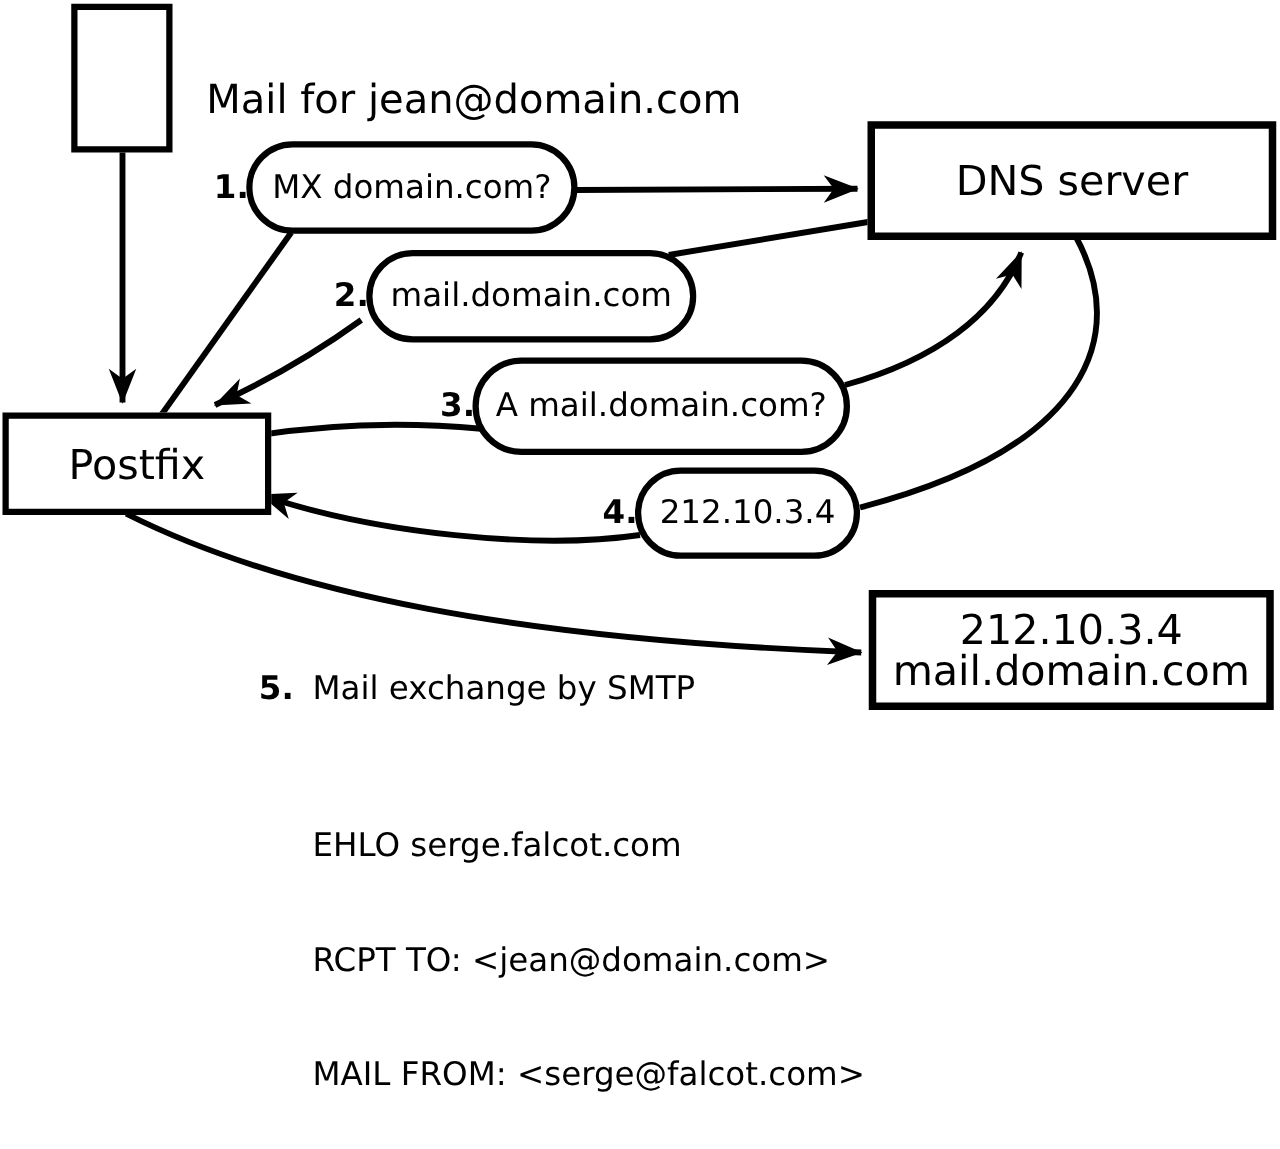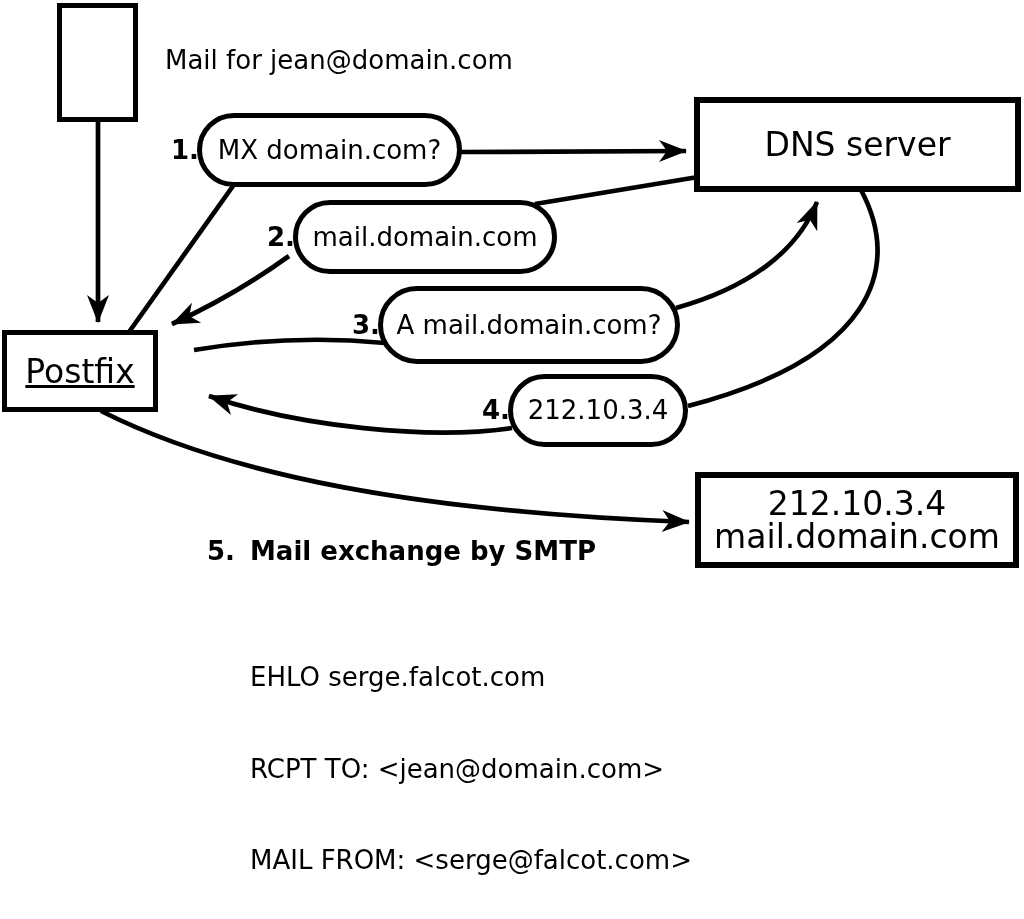--- a/index.html
+++ b/index.html
@@ -11,21 +11,21 @@
   .box{
     position:absolute;background:#fff;border:5px solid #000;box-sizing:border-box;
     display:flex;align-items:center;justify-content:center;text-align:center;
     font-size:33px;line-height:33px;
   }
   .thick{border-width:6px;}
   .pill{border-radius:40px;font-size:26px;}
   .num{
     position:absolute;font-weight:bold;font-size:26px;line-height:26px;text-align:right;
   }
-  .floating-label{position:absolute;font-size:26px;line-height:30px;white-space:nowrap;}
+  .floating-label{position:absolute;font-size:32px;line-height:30px;white-space:nowrap;margin-top:19px;}
   .step5-label{position:absolute;font-size:26px;line-height:30px;white-space:nowrap;}
   #smtp-block{position:absolute;left:250px;top:602px;font-size:26px;white-space:pre;}
   .smtp-line{height:31.5px;line-height:31.5px;white-space:pre;}
 </style>
 </head>
 <body>
 
 <div id="canvas">
 
   <svg id="wires" viewBox="0 0 1024 919">
@@ -45,21 +45,21 @@
       <path d="M 861 190 C 903 268 872 358 688 406"></path>
       <path d="M 512 428 C 430 440 300 427 209 396" marker-end="url(#ah)"></path>
       <path d="M 101 411 C 230 476 420 512 689 522" marker-end="url(#ah)"></path>
     </g>
   </svg>
 
   <div class="box" style="left:57px;top:3px;width:81px;height:119px;"></div>
 
   <div class="floating-label" style="left:165px;top:45px;">Mail for jean@domain.com</div>
 
-  <div class="box" style="left:2px;top:330px;width:156px;height:82px;text-decoration:underline;">
+  <div class="box" style="left:2px;top:330px;width:215px;height:82px;">
     <span>Postfix</span>
   </div>
 
   <div class="box thick" style="left:694px;top:97px;width:327px;height:95px;">
     <span>DNS server</span>
   </div>
 
   <div class="box thick" style="left:695px;top:472px;width:324px;height:96px;">
     <span>
       <span style="display:block">212.10.3.4</span>
@@ -81,21 +81,21 @@
     <span>A mail.domain.com?</span>
   </div>
   <div class="num" style="left:300px;top:312px;width:80px;">3.</div>
 
   <div class="box pill" style="left:508px;top:374px;width:180px;height:73px;">
     <span>212.10.3.4</span>
   </div>
   <div class="num" style="left:430px;top:397px;width:80px;">4.</div>
 
   <div class="num" style="left:155px;top:538px;width:80px;">5.</div>
-  <div class="step5-label" style="left:250px;top:536px;font-weight:bold;">Mail exchange by SMTP</div>
+  <div class="step5-label" style="left:250px;top:536px;">Mail exchange by SMTP</div>
 
   <div id="smtp-block">
     <div class="smtp-line">EHLO serge.falcot.com</div>
     <div class="smtp-line">RCPT TO: &lt;jean@domain.com&gt;</div>
     <div class="smtp-line">MAIL FROM: &lt;serge@falcot.com&gt;</div>
     
     
     
     
     

